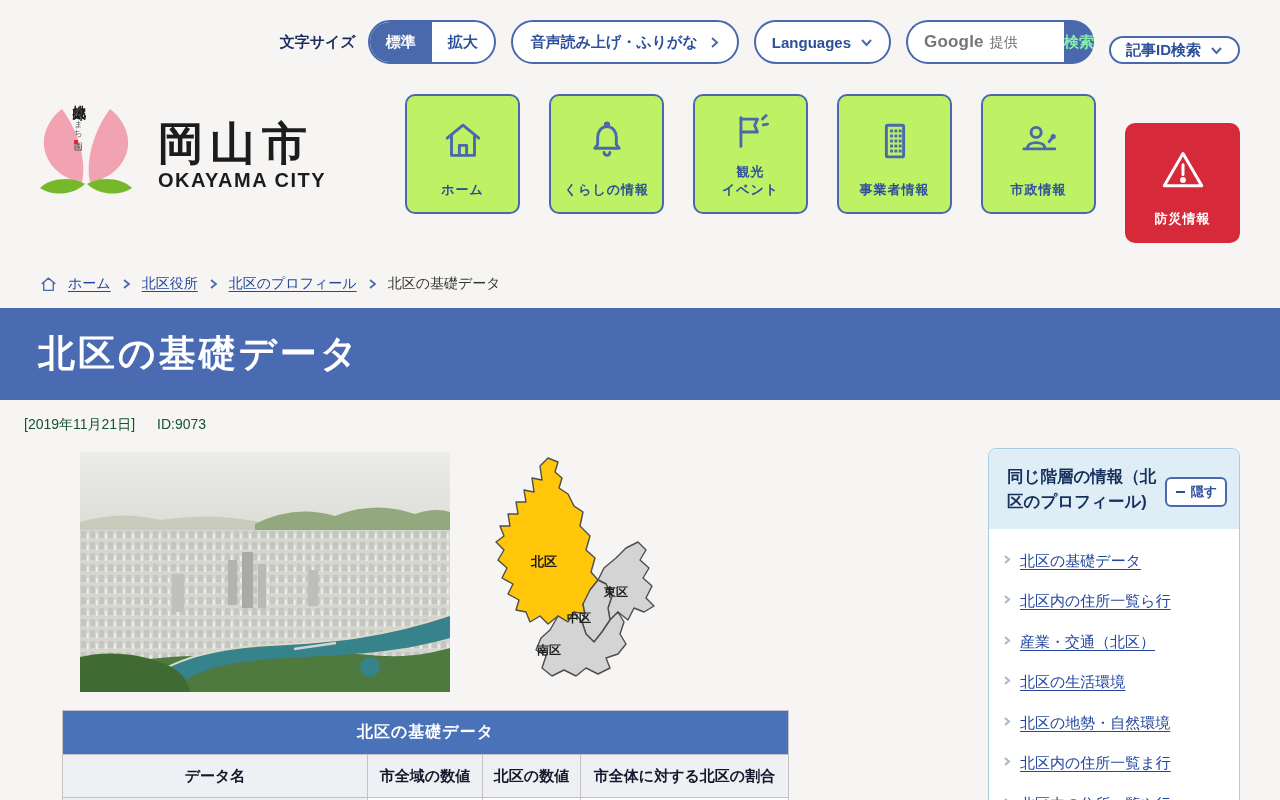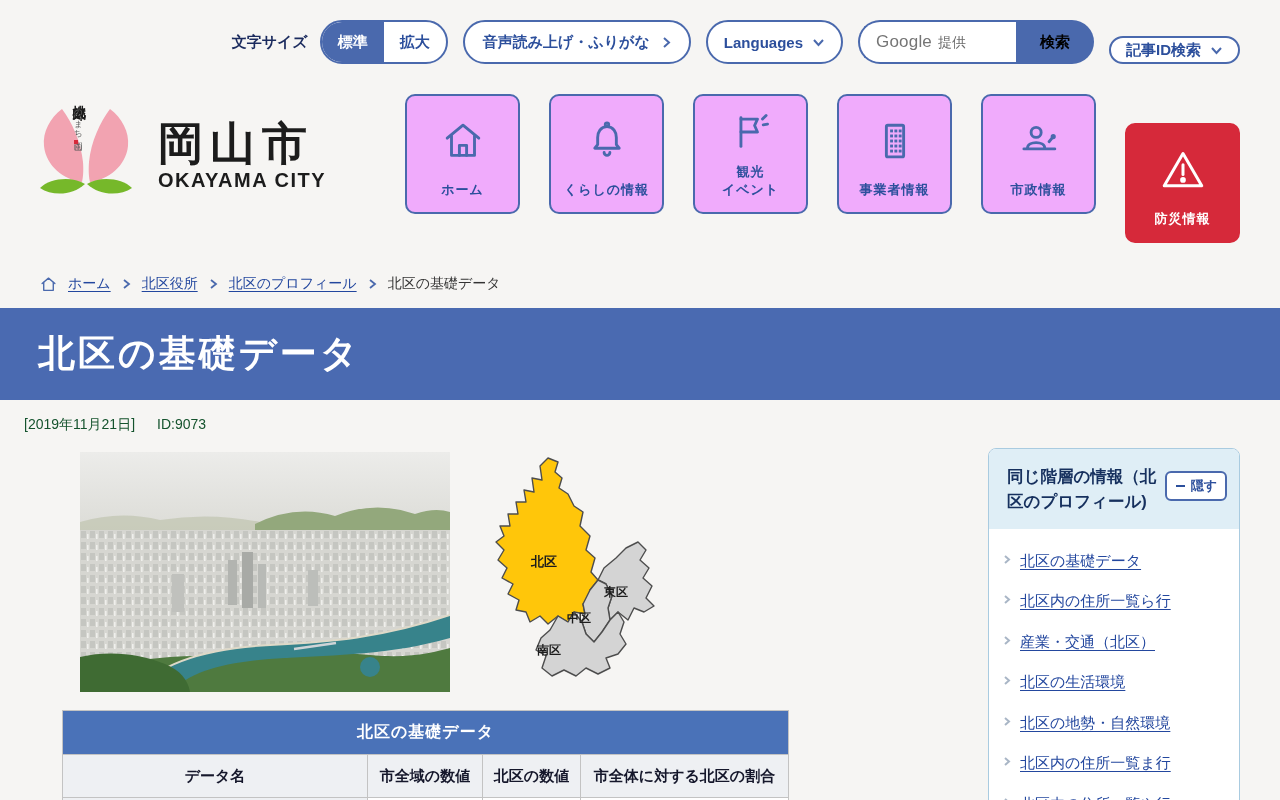--- a/index.html
+++ b/index.html
@@ -16,41 +16,41 @@
   .size-toggle .seg.active { background:#4a69ad; color:#fff; }
   .voice-btn { padding:0 18px; gap:12px; }
   .lang-btn { padding:0 16px; gap:9px; }
   .search-group { display:flex; align-items:stretch; }
   .search-field { position:relative; width:158px; border:2px solid #4a69ad; border-right:none;
                   border-radius:24px 0 0 24px; background:#fff; }
   .search-field input { position:absolute; inset:0; width:100%; border:none; outline:none; background:transparent;
                         border-radius:22px 0 0 22px; padding-left:16px; font-size:15px; }
   .search-ph { position:absolute; left:16px; top:50%; transform:translateY(-50%); display:flex; align-items:baseline;
                gap:6px; pointer-events:none; }
-  .search-ph .brand { color:#757575; font-size:17px; letter-spacing:.2px; }
+  .search-ph .brand { color:#757575; font-size:17px; letter-spacing:.2px;font-weight:bold; }
   .search-ph .prov  { color:#6b6b6b; font-size:14px; }
-  .search-btn { background:#4a69ad; color:#000000; border:none; border-radius:0 24px 24px 0; padding:0 24px;
+  .search-btn { background:#4a69ad; color:#86efac; border:none; border-radius:0 24px 24px 0; padding:0 0;
                 font-weight:bold; font-size:15px; cursor:pointer; font-family:inherit; }
   .idsearch-btn { padding:0 15px; gap:9px;margin-top:16px; }
 
   
   .header-row { display:flex; align-items:flex-start; padding:30px 40px 0 38px; }
   .logo { display:flex; align-items:flex-end; gap:24px; cursor:pointer; }
   .logo-mark { position:relative; width:96px; height:104px; flex:none; }
   .logo-mark svg { position:absolute; inset:0; }
   .tagline { position:absolute; top:0; left:32px; height:100px; writing-mode:vertical-rl; line-height:1.05; }
   .tl-big   { font-size:13.5px; font-weight:bold; color:#1c1c1c; letter-spacing:1px; }
   .tl-small { font-size:8.5px; color:#5a5a5a; letter-spacing:1px; margin-top:2px; }
   .tl-dot { position:absolute; left:36px; top:46px; width:4px; height:4px; background:#d6293a; }
   .logo-text { padding-bottom:6px; }
   .city-name { font-size:45px; font-weight:bold; color:#1c1c1c; letter-spacing:7px; line-height:1.05; }
   .city-en   { font-size:20px; font-weight:bold; color:#1c1c1c; letter-spacing:1.5px; margin-top:2px; }
 
   .nav { display:flex; gap:29px; margin-left:auto; }
-  .nav-btn { width:115px; height:120px; border:2px solid #4a69ad; border-radius:10px; background:#f0abfc;
+  .nav-btn { width:115px; height:120px; border:2px solid #4a69ad; border-radius:10px; background:#bef264;
              display:flex; flex-direction:column; align-items:center; cursor:pointer; }
   .nav-icon { flex:1; display:flex; align-items:center; justify-content:center; padding-top:6px; }
   .nav-label { font-size:13px; font-weight:bold; color:#2c4f9c; letter-spacing:1px; white-space:pre-line;
                text-align:center; line-height:1.4; padding-bottom:13px; }
   .nav-btn.alert { background:#d6293a; border-color:#d6293a;margin-top:29px; }
   .nav-btn.alert .nav-label { color:#fff; }
 
   
   .breadcrumb { display:flex; align-items:center; gap:11px; padding:32px 40px 15px 40px; font-size:14px; }
   .crumb-link { color:#23479e; text-decoration:underline; text-underline-offset:3px; cursor:pointer; }
@@ -75,21 +75,21 @@
   table.datatable { margin:18px 0 0 22px; border-collapse:collapse; background:#fff; }
   .datatable th, .datatable td { border:1px solid #c3c3c3; }
   .tbl-title { background:#4a72b8; color:#fff; font-size:16px; font-weight:bold; height:44px; letter-spacing:1px; }
   .tbl-head th { background:#eef0f3; font-size:15px; font-weight:bold; color:#15172b; height:43px; padding:0 8px; }
   .datatable td { height:48px; background:#fff; }
   .datatable td.row-label { background:#eef0f3; }
   .c0{width:305px} .c1{width:115px} .c2{width:98px} .c3{width:208px}
 
   
   .sidebar { width:252px; margin-left:auto; border:1px solid #a9cbe0; border-radius:8px; background:#fff; overflow:hidden; }
-  .sb-head { background:#dfeef6; padding:15px 12px 15px 18px; display:flex; gap:0; align-items:flex-start; }
+  .sb-head { background:#dfeef6; padding:15px 12px 15px 18px; display:flex; gap:0; align-items:center; }
   .sb-title { flex:1; font-size:16.5px; font-weight:bold; color:#16305e; line-height:1.5; }
   .hide-btn { background:#fff; border:2px solid #4a69ad; border-radius:6px; color:#2c4f9c; font-weight:bold;
               font-size:13px; padding:4px 8px; display:flex; align-items:center; gap:5px; white-space:nowrap;
               margin-top:7px; cursor:pointer; font-family:inherit; }
   .sb-links { padding:12px 16px 20px 14px; }
   .sb-row { display:flex; align-items:flex-start; gap:9px; padding:9px 0; }
   .sb-chev { margin-top:4px; flex:none; }
   .sb-link { color:#23479e; font-size:15px; text-decoration:underline; text-underline-offset:3px; line-height:1.5; cursor:pointer; }
 </style>
 </head>

